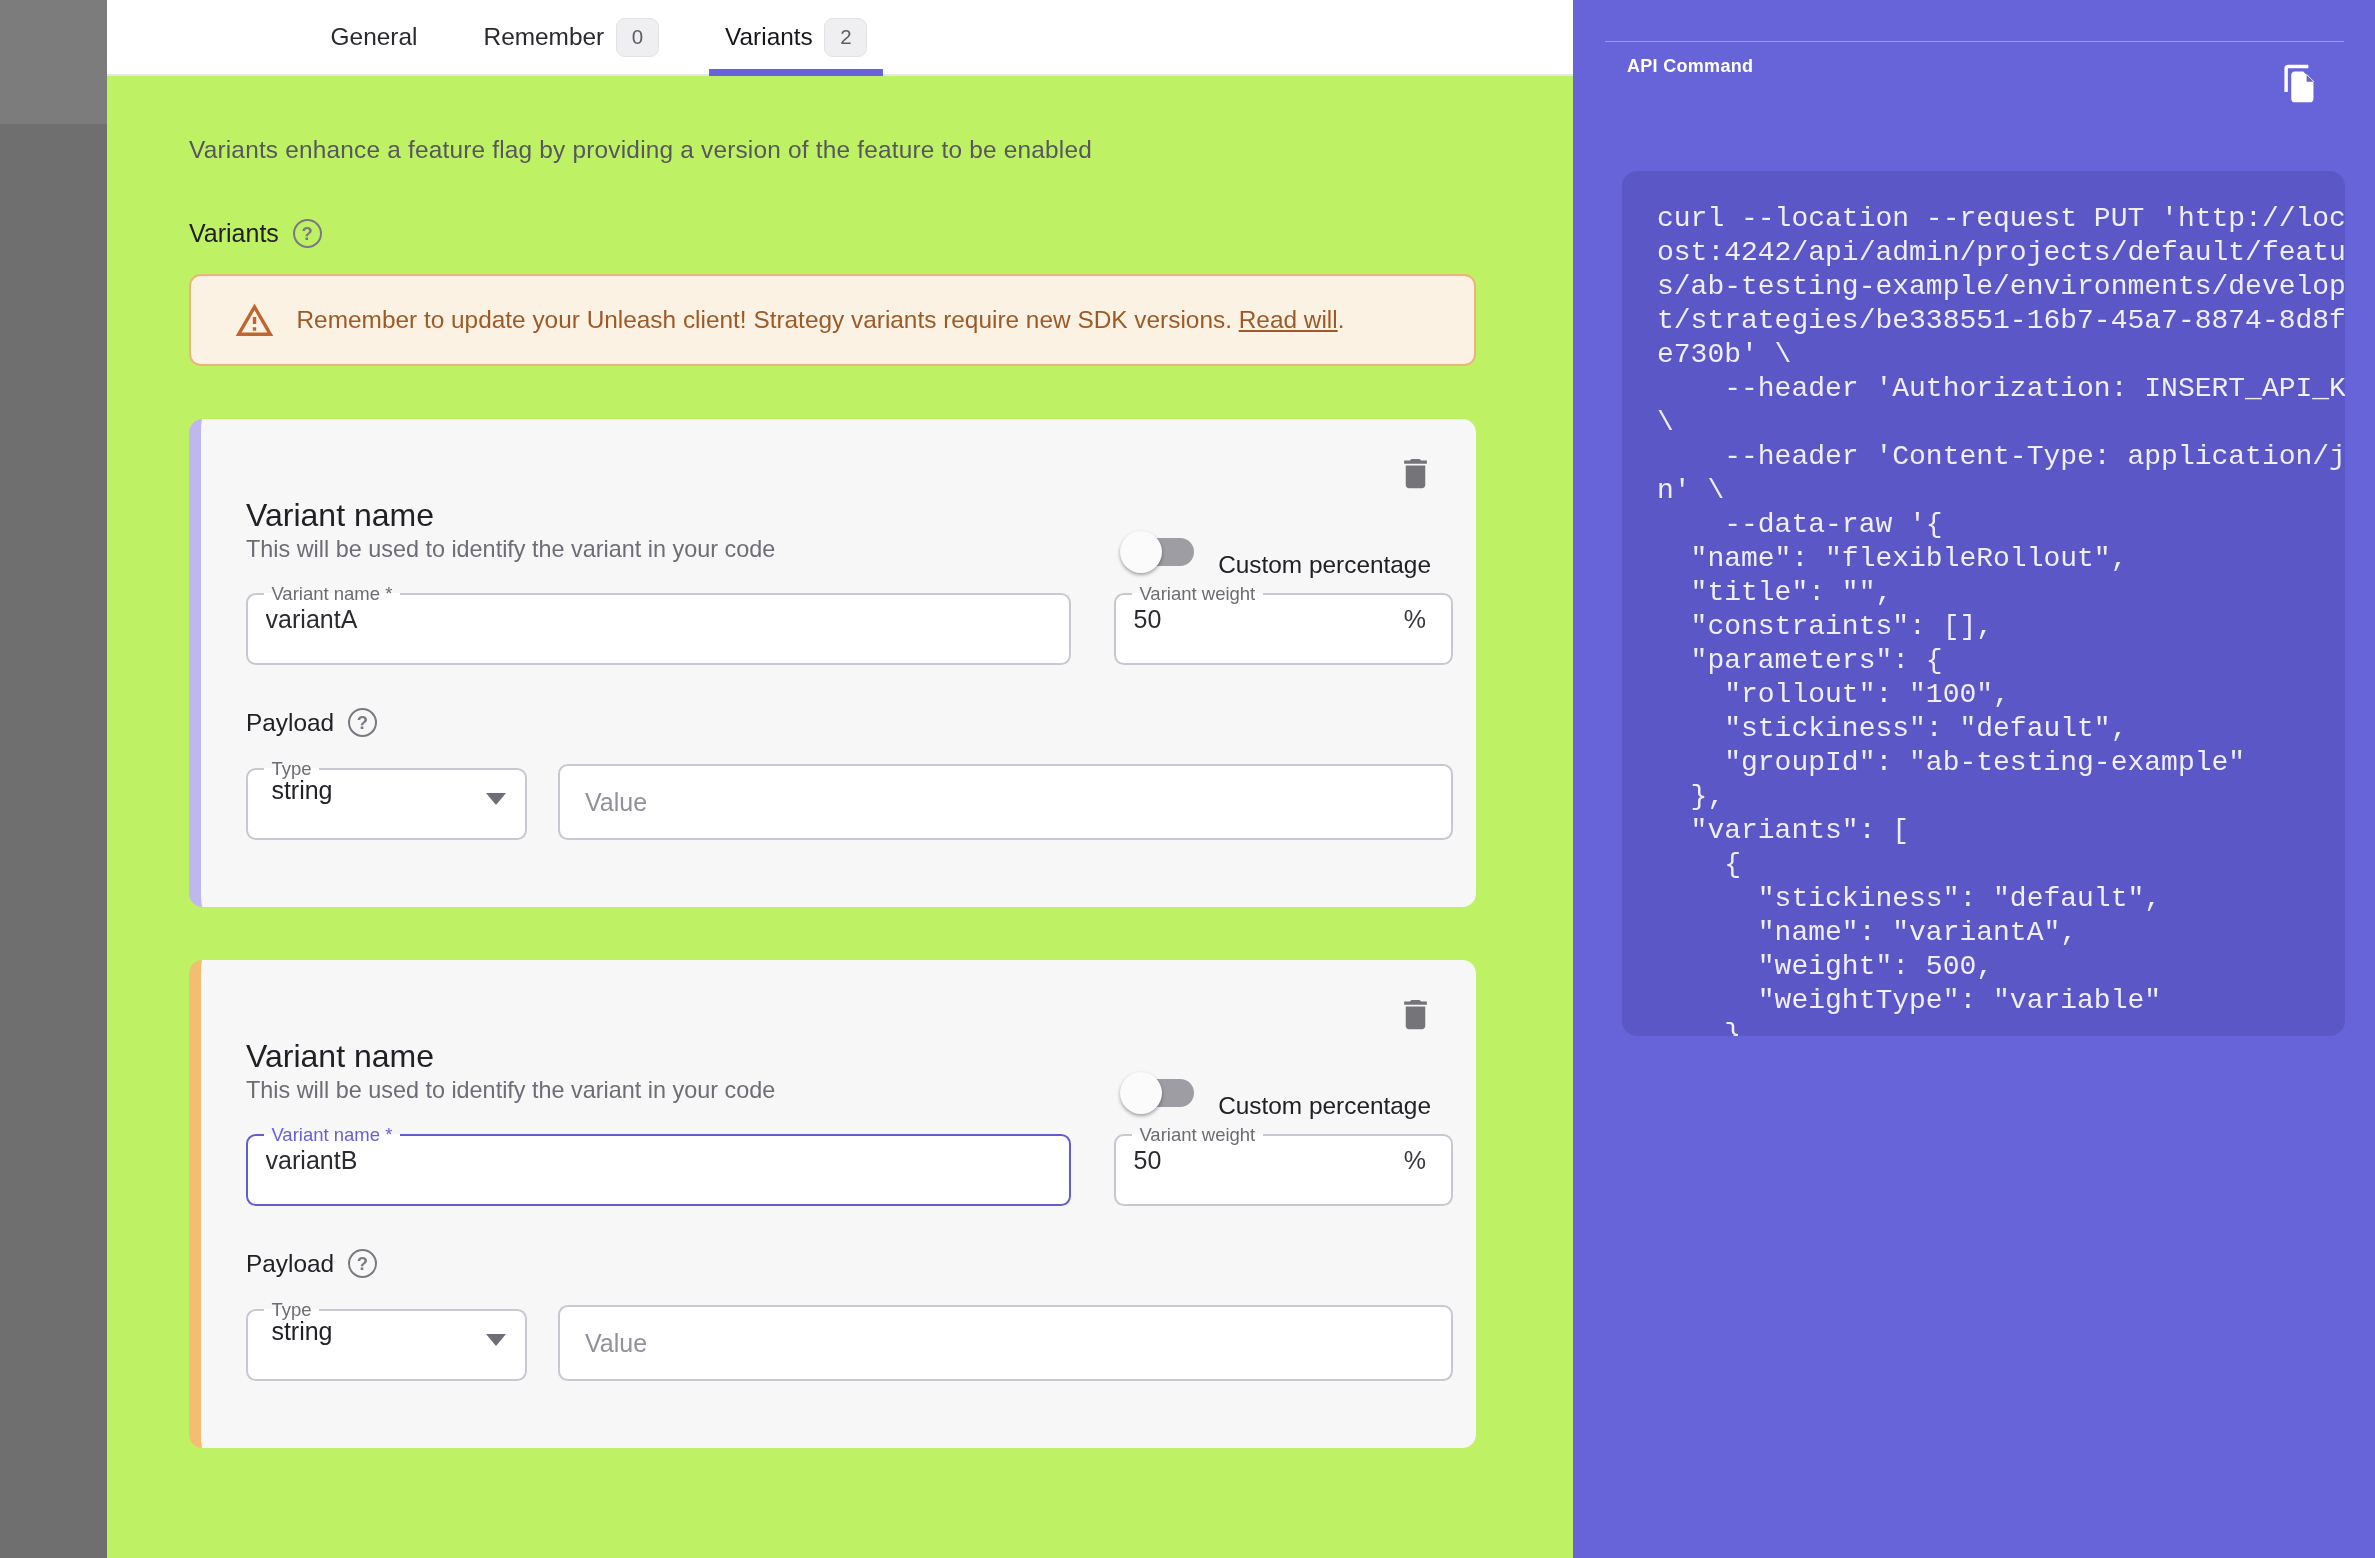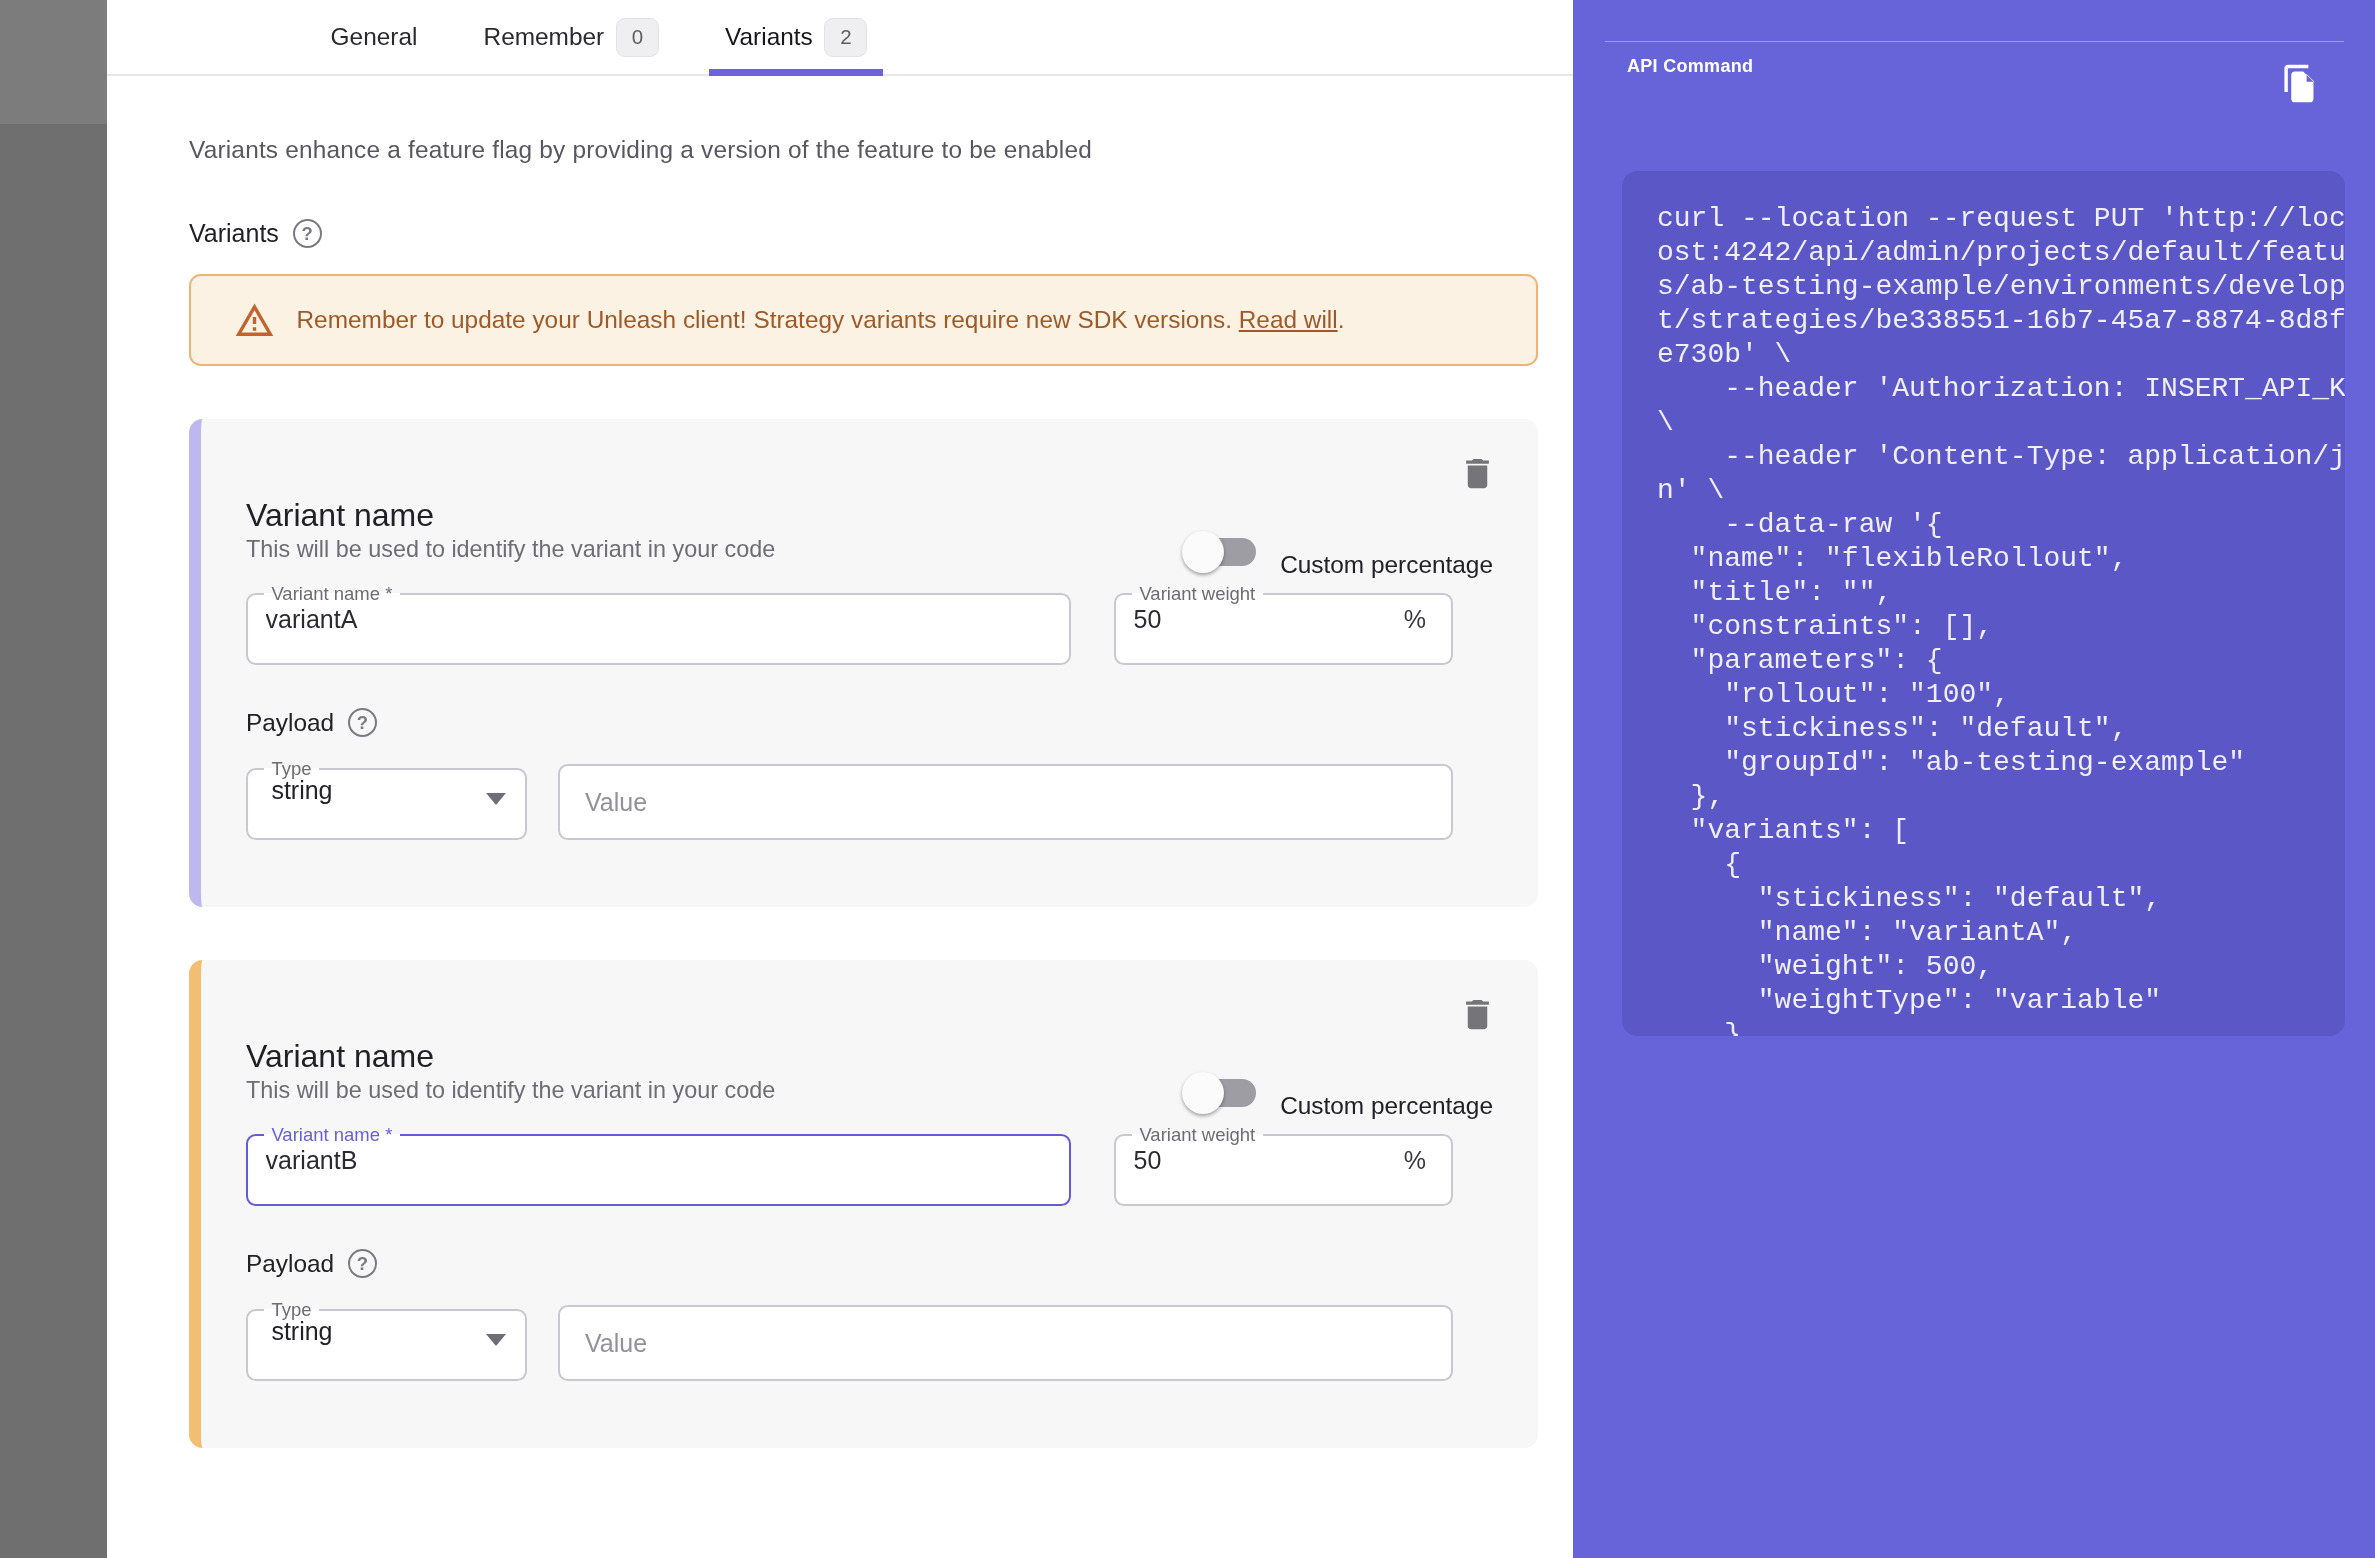--- a/index.html
+++ b/index.html
@@ -3,30 +3,30 @@
 <meta charset="utf-8">
 <style>
   * { margin:0; padding:0; box-sizing:border-box; }
   html,body { width:2376px; height:1558px; overflow:hidden; }
   body { font-family:"Liberation Sans", sans-serif; background:#6F6F6F; position:relative; color:#1E1E22; }
 
   
   .backdrop-light { position:absolute; left:0; top:0; width:107px; height:124px; background:#7C7C7C; }
 
   
-  .modal { position:absolute; left:107px; top:0; width:1466px; height:1558px; background:#ffffff; }
+  .modal { position:absolute; left:107px; top:0; width:1466px; height:1558px; background:#bef264; }
 
   
   .tabbar { position:relative; height:76px; border-bottom:2px solid #E7E6E9; display:flex; align-items:stretch; padding-left:208px; gap:35px; background:#fff; }
   .tab { position:relative; display:flex; align-items:center; gap:11.7px; padding:0 15.6px; cursor:pointer; font-size:24.4px; color:#2A2930; }
   .tab .badge { min-width:43px; height:39px; padding:0 9.8px; background:#EFEFF2; border:1px solid #E2E1E6; border-radius:8.8px; display:flex; align-items:center; justify-content:center; font-size:20.5px; color:#5E5D66; }
   .tab.active { color:#17171B; font-weight:400; }
   .tab.active::after { content:""; position:absolute; left:0; right:0; bottom:-2px; height:6.8px; background:#6A63DC; }
 
-  .content { padding:0 35px 0 82px; }
+  .content { padding:0 97px 0 82px; }
 
   .intro { margin-top:60px; font-size:24.4px; color:#58575F; letter-spacing:0.2px; }
 
   .section-head { margin-top:55px; display:flex; align-items:center; gap:13.7px; font-size:25px; color:#212026; }
   .help { width:29px; height:29px; border:2px solid #7A7982; border-radius:50%; color:#7A7982; font-size:18.5px; display:inline-flex; align-items:center; justify-content:center; font-weight:700; }
 
   
   .banner { margin-top:26px; height:92px; border:2px solid #EDB377; background:#FCF2E3; border-radius:11.7px; display:flex; align-items:center; padding:0 43px; gap:21.5px; }
   .banner svg { flex:0 0 auto; }
   .banner .txt { font-size:24.4px; color:#9D5A28; }

